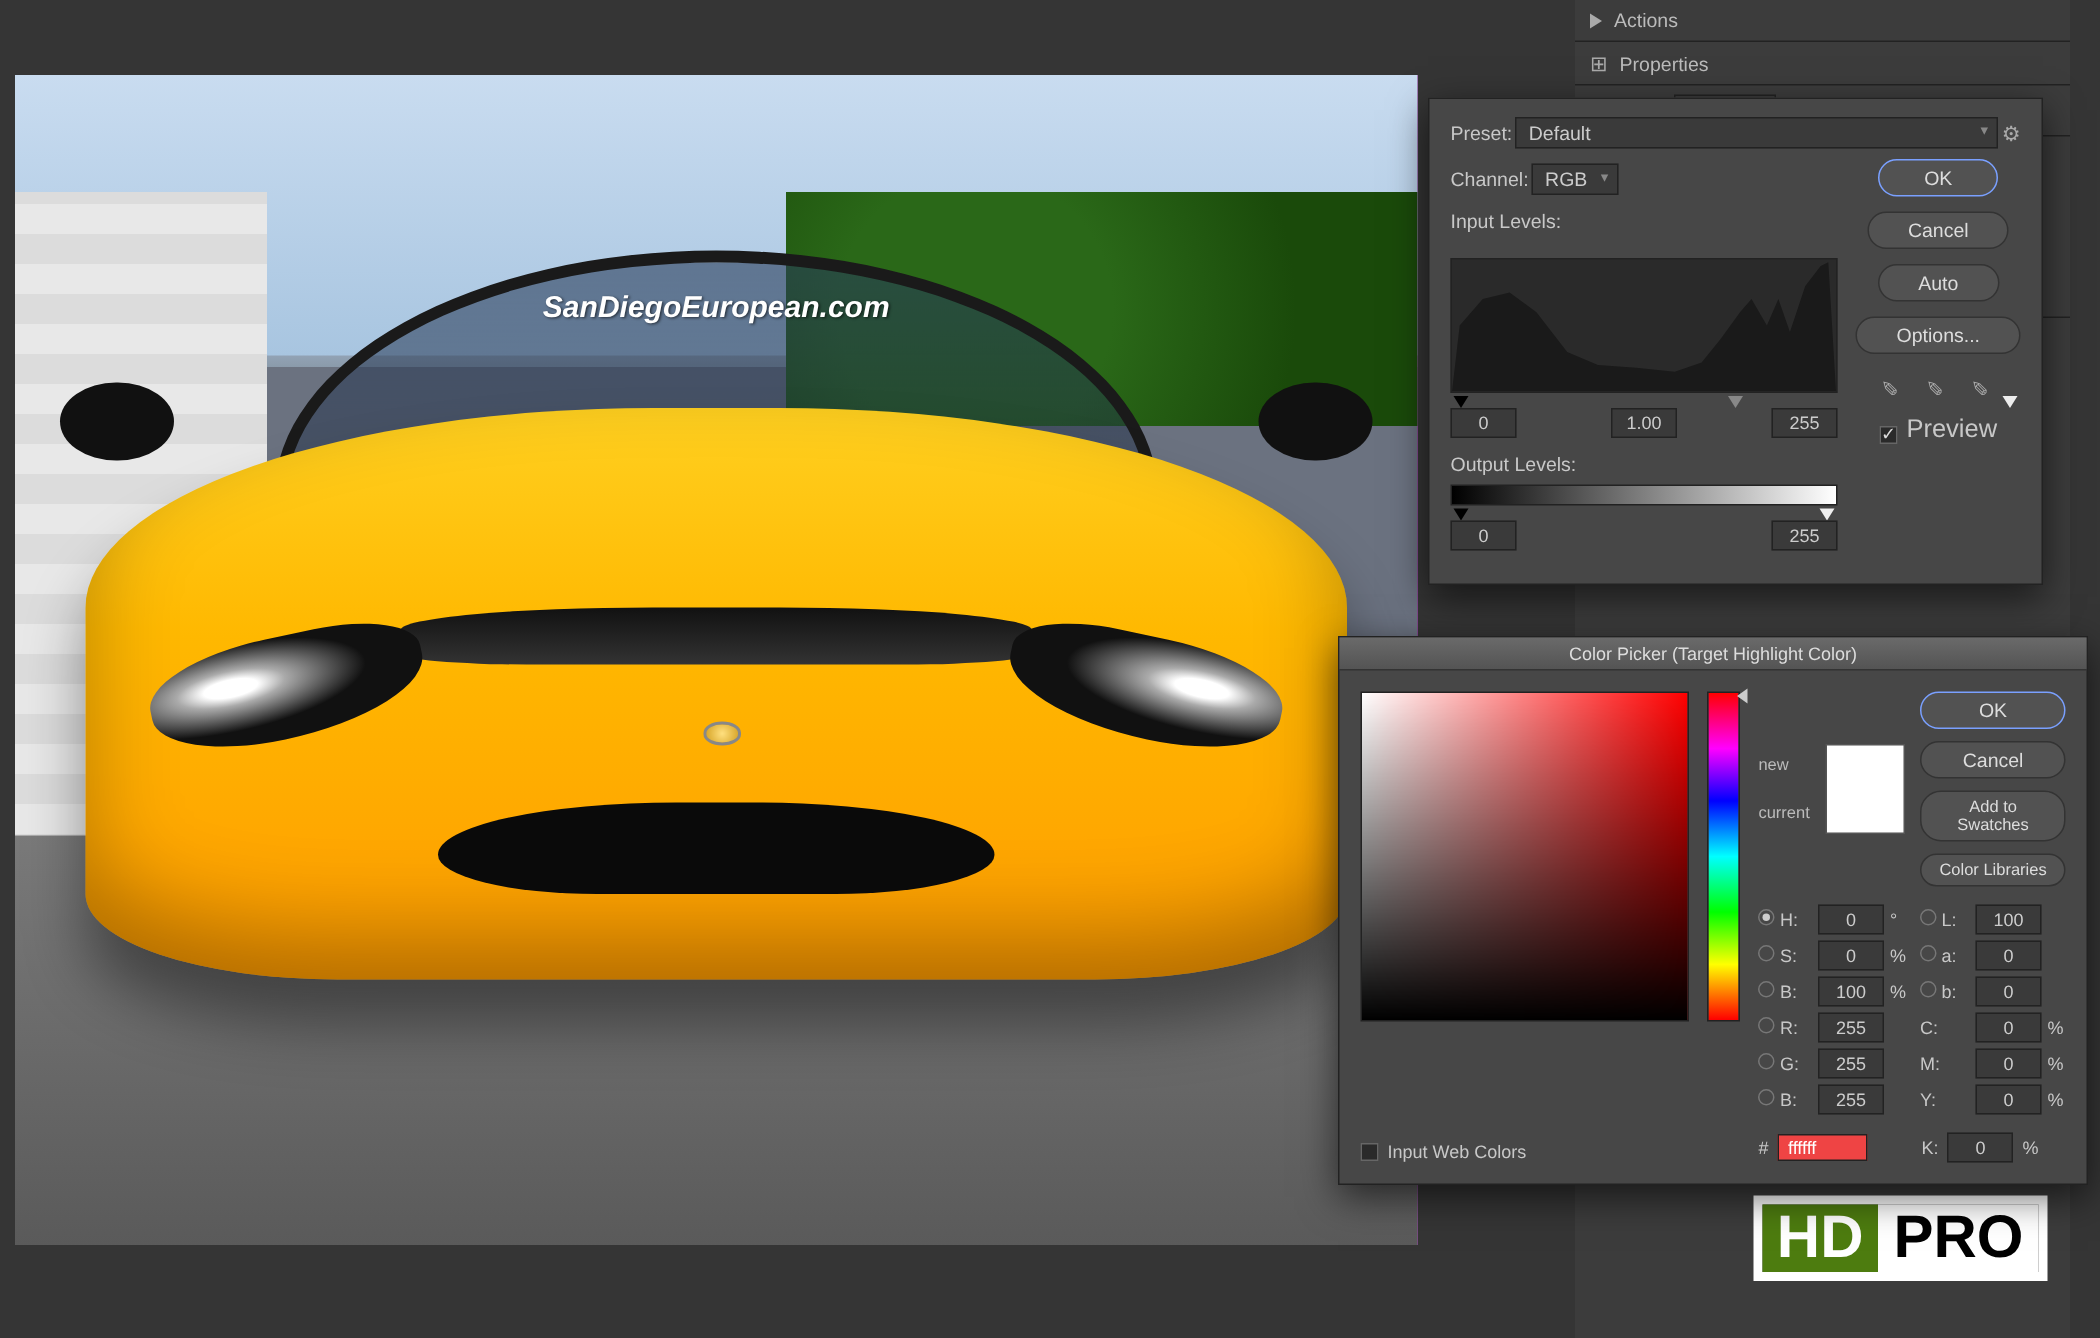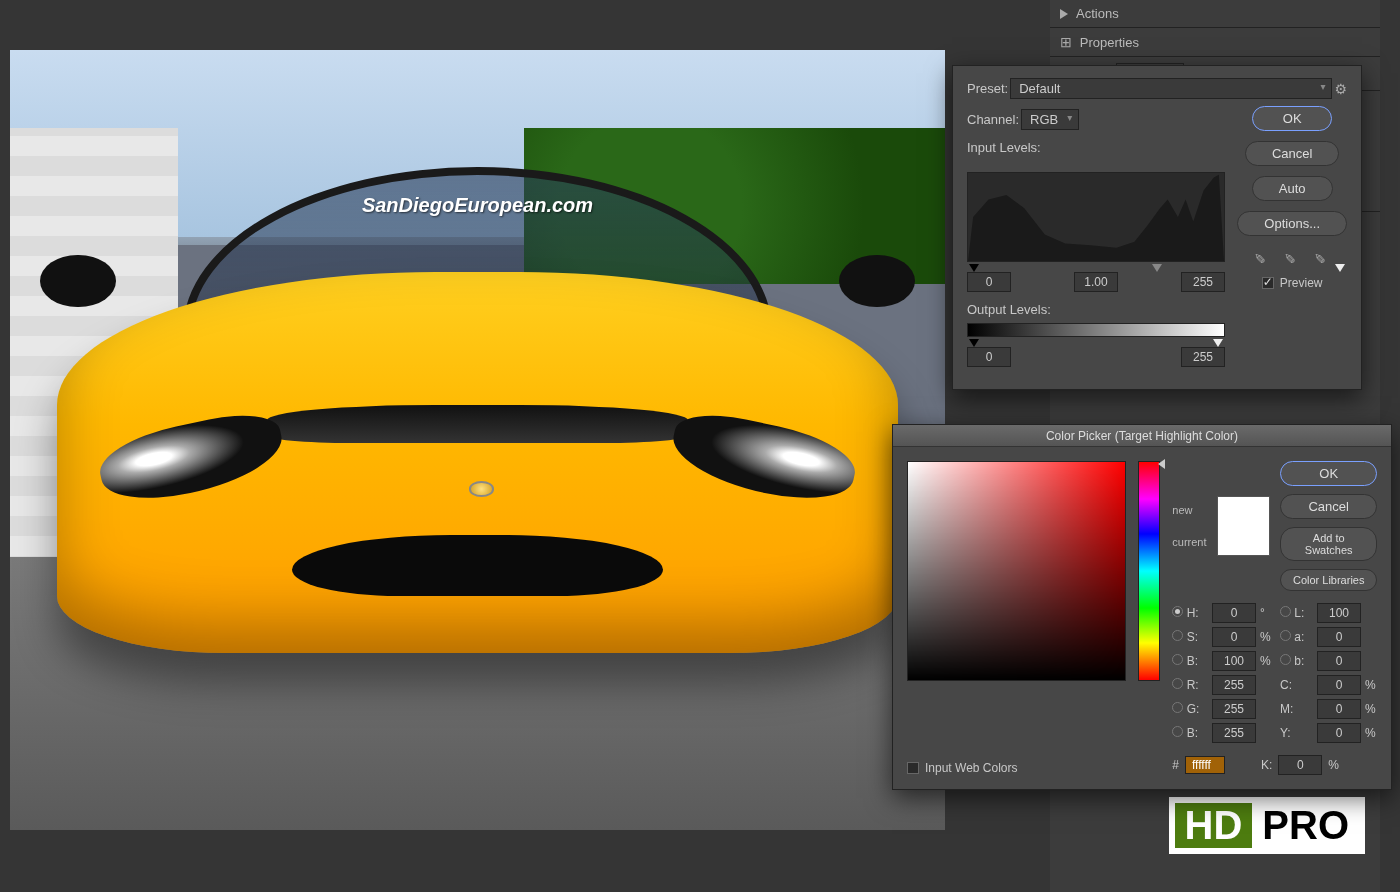--- a/index.html
+++ b/index.html
@@ -63,21 +63,21 @@
 .swatch-box { display:flex; align-items:center; gap:10px; }
 .swatch { width:56px; height:60px; border:1px solid #555; display:flex; flex-direction:column; }
 .swatch-new { flex:1; background:#fff; }
 .swatch-cur { flex:1; background:#fff; }
 .swatch-lbls { display:flex; flex-direction:column; gap:20px; font-size:11px; color:#bbb; }
 .cp-btns { display:flex; flex-direction:column; gap:8px; margin-left:auto; }
 .val-grid { display:grid; grid-template-columns:auto 40px 12px auto 40px 12px; gap:4px 8px; font-size:12px; align-items:center; margin-top:6px; }
 .radio { width:11px; height:11px; border:1px solid #777; border-radius:50%; display:inline-block; }
 .radio.sel::after { content:''; display:block; width:5px; height:5px; background:#ccc; border-radius:50%; margin:2px; }
 .hex-row { display:flex; align-items:center; gap:6px; font-size:12px; margin-top:6px; }
-.hex-in { background:#a16207; border:1px solid #222; padding:1px 6px; color:#fff; font-size:12px; width:40px; }
+.hex-in { background:#ef4444; border:1px solid #222; padding:1px 6px; color:#fff; font-size:12px; width:60px; }
 .webcolors { position:absolute; bottom:14px; left:14px; font-size:12px; display:flex; align-items:center; }
 
 .hdpro { position:absolute; right:35px; bottom:38px; border:6px solid #fff; padding:0; display:flex; font-family:'Arial Black',sans-serif; font-weight:900; font-size:40px; }
 .hdpro .hd { background:#4d7c0f; color:#fff; padding:0 10px; }
 .hdpro .pro { background:#fff; color:#000; padding:0 10px; }
 </style>
 </head>
 <body>
 
 <div class="canvas-area">
@@ -162,21 +162,21 @@
     <div class="side-col">
       <div class="btn btn-primary">OK</div>
       <div class="btn">Cancel</div>
       <div class="btn">Auto</div>
       <div class="btn">Options...</div>
       <div class="eyedrop-row">
         <span class="eyedrop"></span>
         <span class="eyedrop"></span>
         <span class="eyedrop"></span>
       </div>
-      <div style="display:flex;align-items:center;font-size:12px">
+      <div style="display:flex;align-items:flex-end;font-size:17px">
           <span class="chk checked"></span>
           <span>Preview</span>
         </div>
     </div>
   </div>
 </div>
 
 <div class="dialog color-picker">
   <div class="dlg-title">Color Picker (Target Highlight Color)</div>
   <div class="cp-body">

